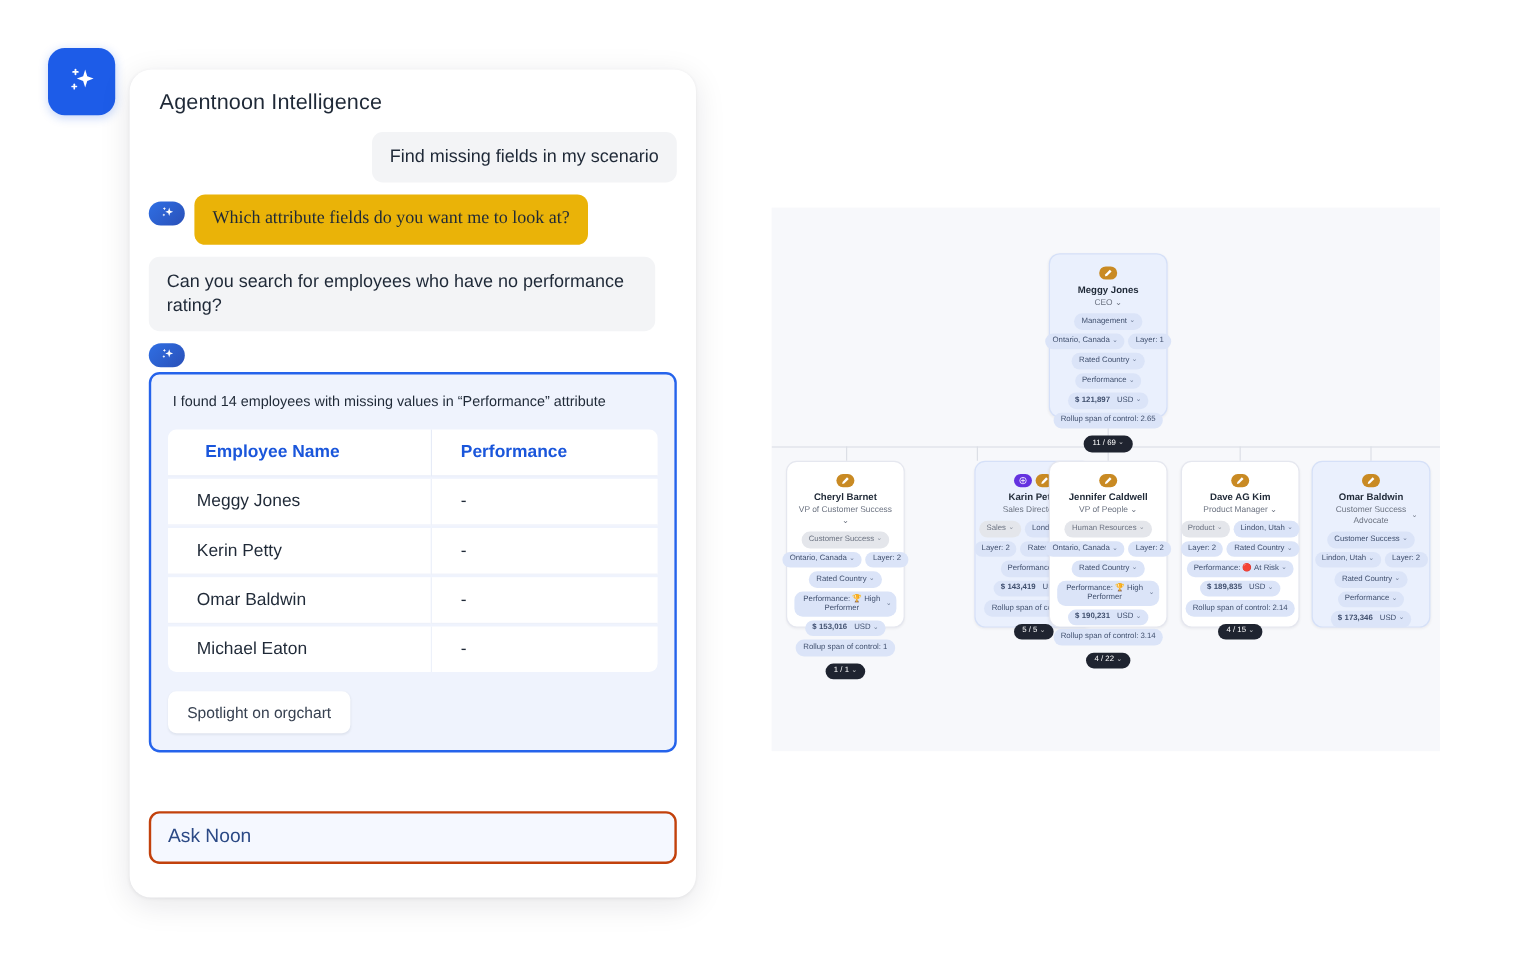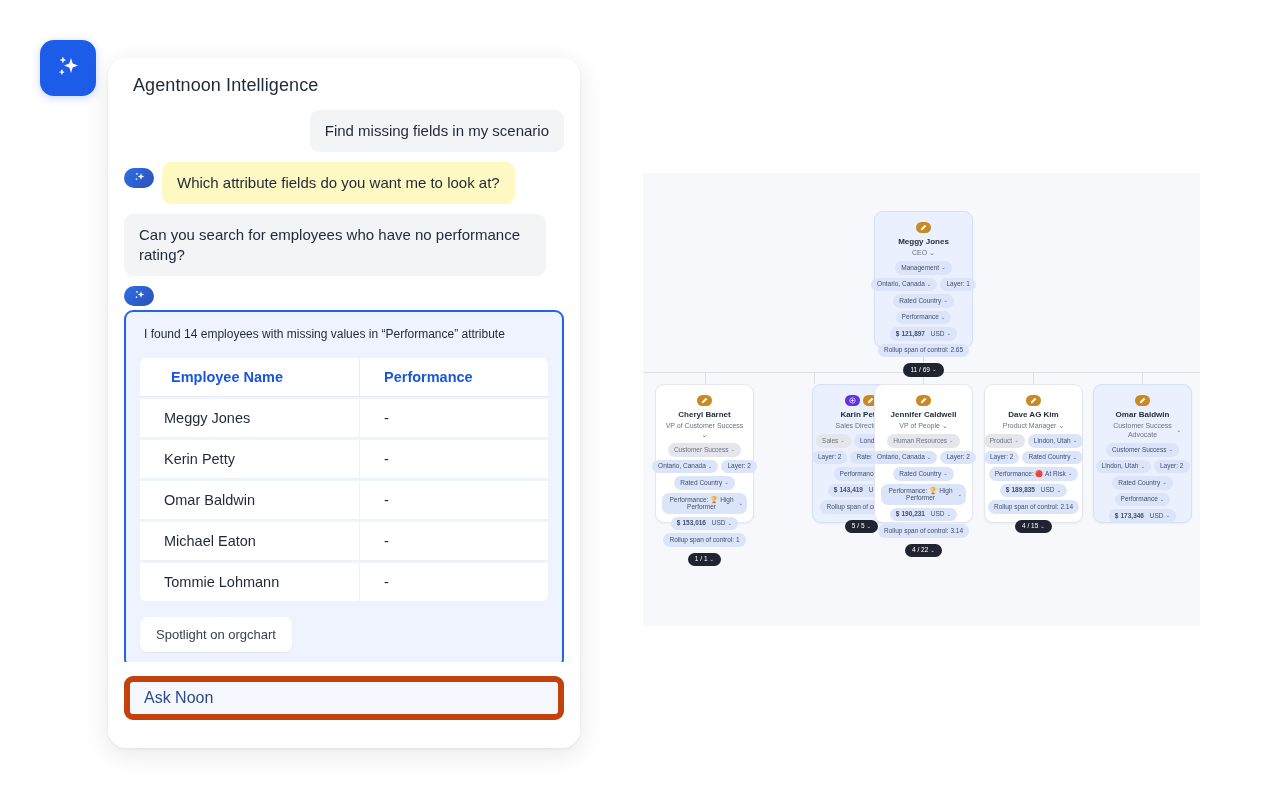--- a/index.html
+++ b/index.html
@@ -45,21 +45,21 @@
 
   .bubble {
     border-radius: 9px;
     padding: 11px 15px;
     font-size: 15px;
     line-height: 1.33;
     color: #1f2937;
     max-width: 392px;
   }
   .bubble.grey { background: #f3f4f6; }
-  .bubble.blue { background: #fef9c3; }
+  .bubble.blue { background: #eab308; font-family: Liberation Serif, serif; }
 
   .bot-avatar {
     width: 30px; height: 20px; border-radius: 10px;
     background: linear-gradient(135deg,#2f6fe4 0%,#2a50b8 100%);
     display: flex; align-items: center; justify-content: center;
     margin-right: 8px; flex: none; margin-top: 6px;
   }
   .avatar-only { margin-top: 0; }
 
   
@@ -110,21 +110,21 @@
     color: #374151;
     font-family: inherit;
     cursor: pointer;
     box-shadow: 0 1px 2px rgba(17,24,39,.07);
   }
 
   
   .ask-wrap { position: absolute; left: 16px; right: 16px; bottom: 28px; }
   .ask-input {
     width: 100%; height: 44px;
-    border: 6px solid #c2410c;
+    border: 2px solid #c2410c;
     border-radius: 9px;
     background: #f5f8ff;
     font-size: 16px;
     color: #2c4a86;
     font-family: inherit;
     padding: 0 14px;
     outline: none;
   }
   .ask-input::placeholder { color: #2c4a86; opacity: 1; }
 
@@ -261,24 +261,20 @@
               <td class="sep">-</td>
             </tr>
             <tr>
               <td>Omar Baldwin</td>
               <td class="sep">-</td>
             </tr>
             <tr>
               <td>Michael Eaton</td>
               <td class="sep">-</td>
             </tr>
-            <tr>
-              <td>Tommie Lohmann</td>
-              <td class="sep">-</td>
-            </tr>
           </tbody>
         </table>
 
         <button class="spotlight-btn">Spotlight on orgchart</button>
       </div>
     </div>
 
     <div class="ask-wrap">
       <input class="ask-input" type="text" placeholder="Ask Noon" style="">
     </div>

